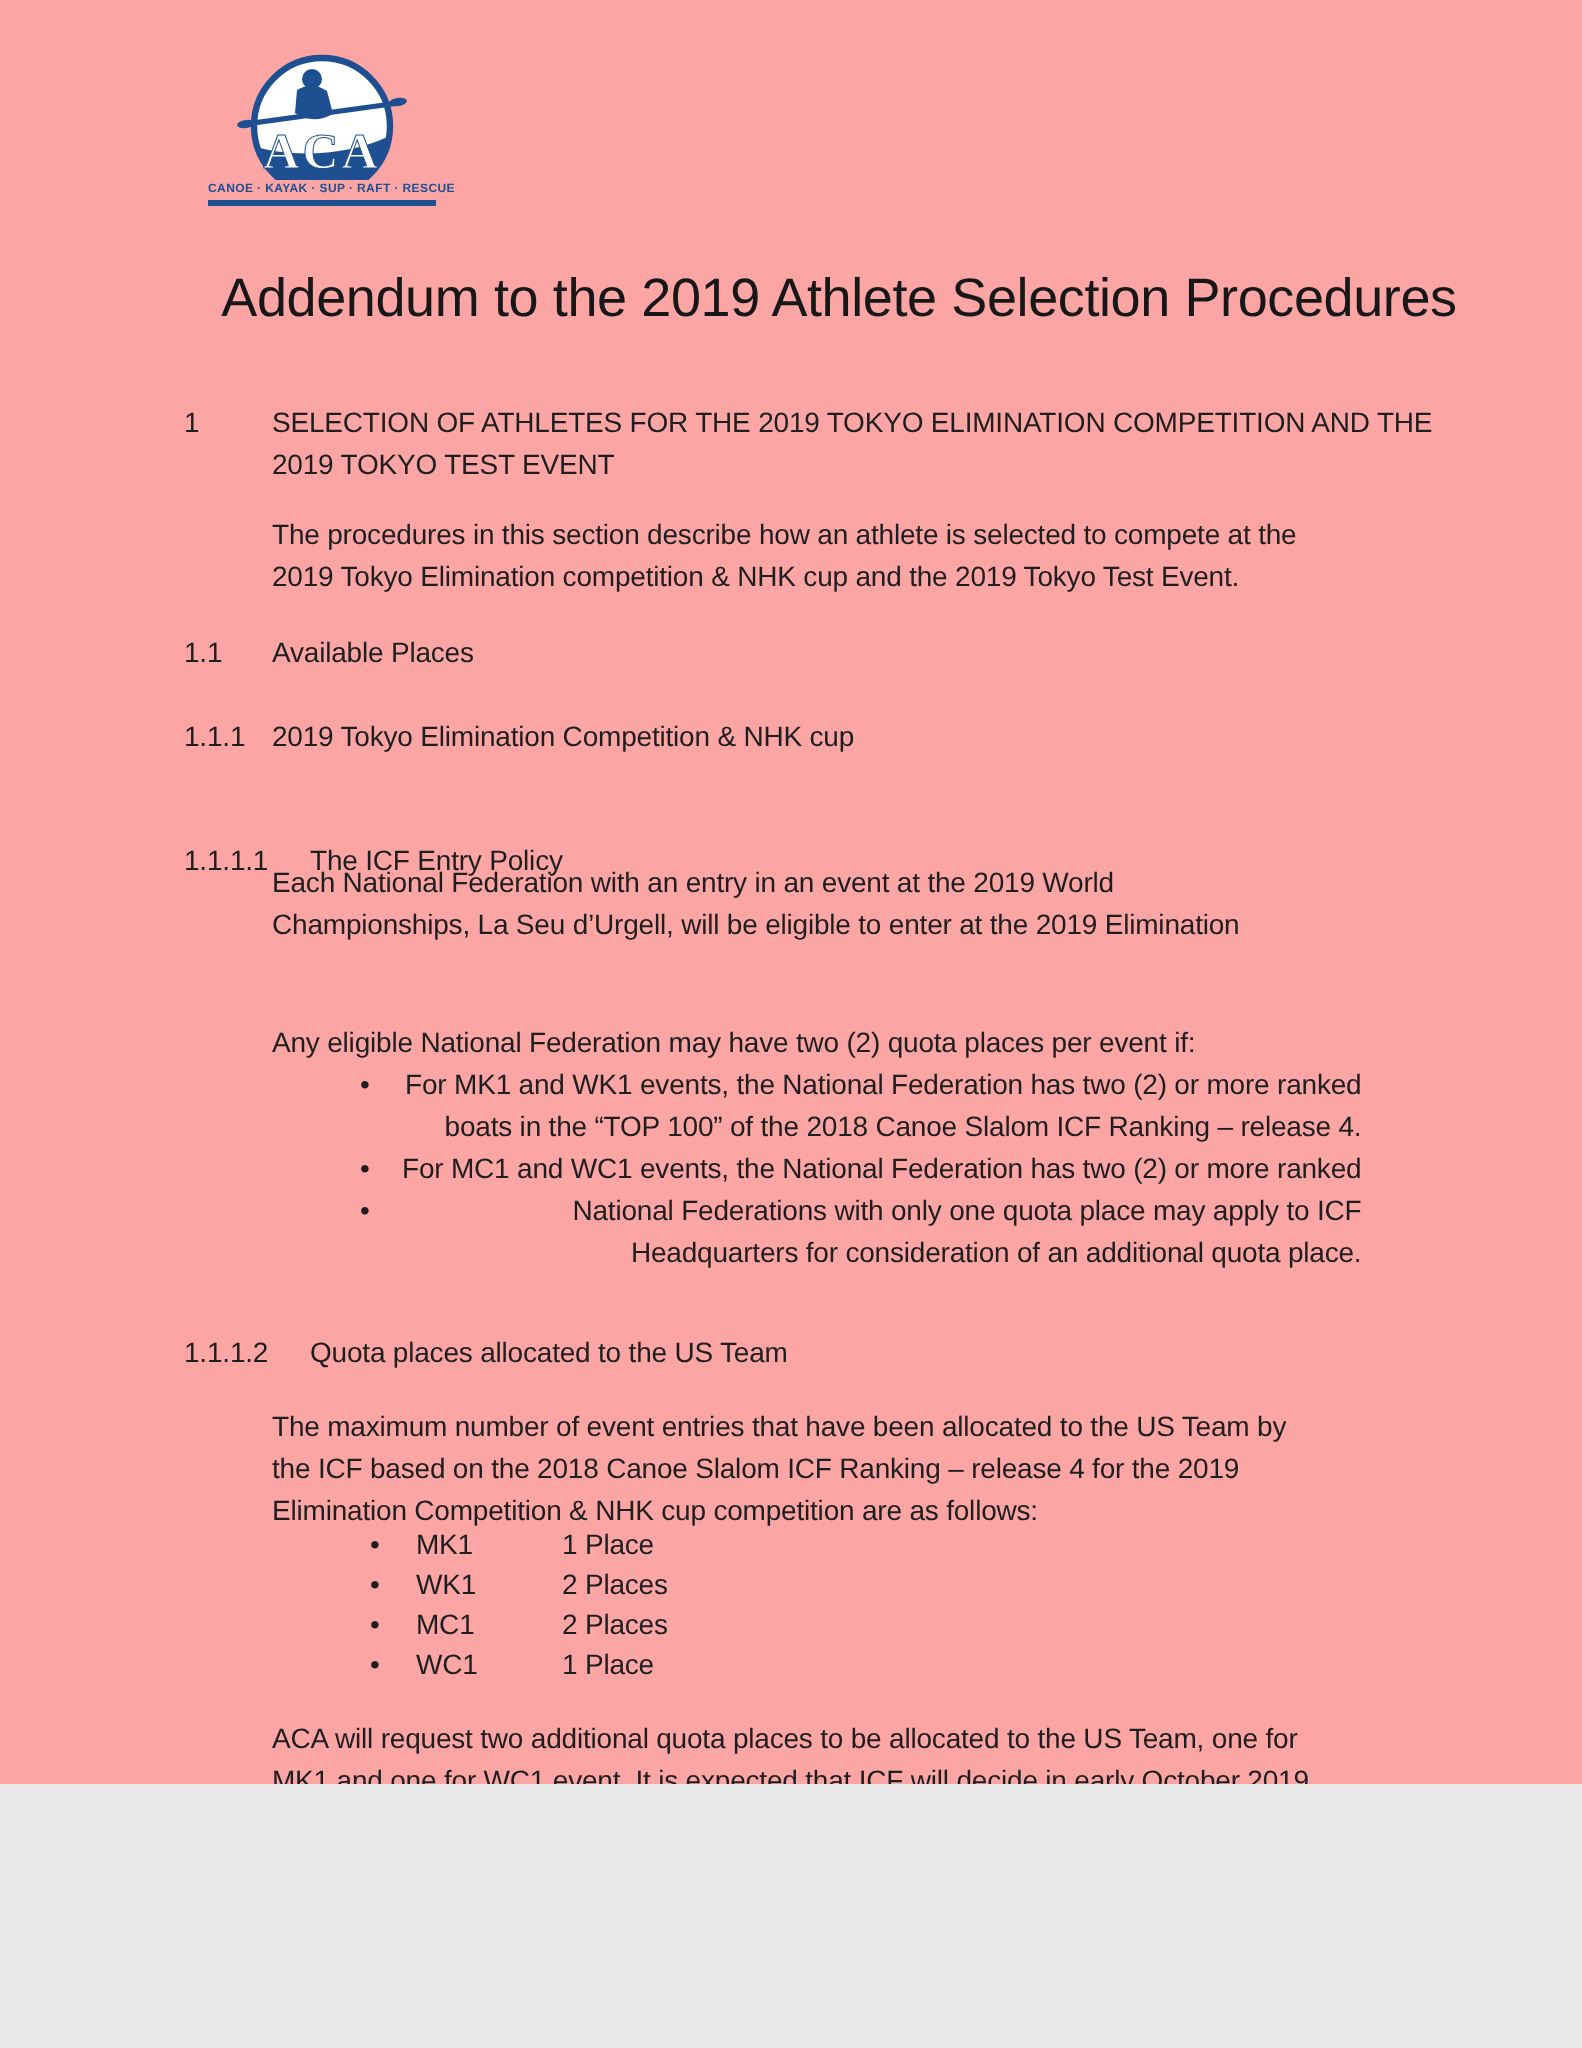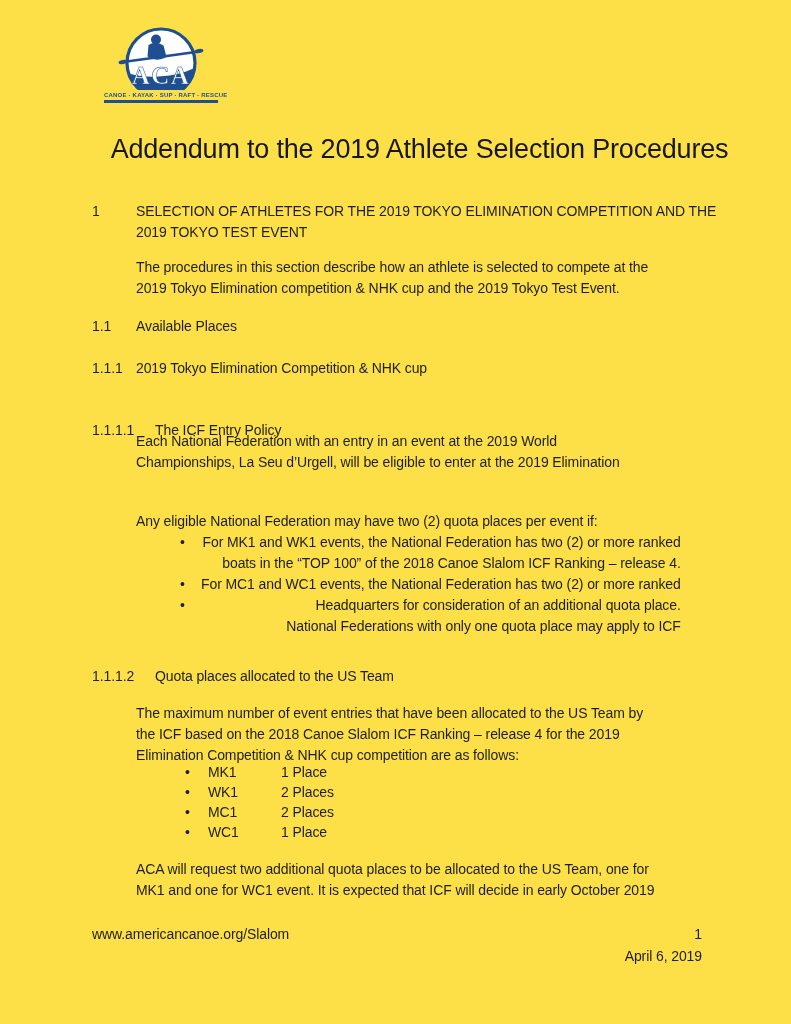--- a/index.html
+++ b/index.html
@@ -1,20 +1,20 @@
 <!DOCTYPE html>
 <html><head>
 <meta charset="utf-8">
 <style>
   html,body { margin:0; padding:0; background:#e8e8e8; }
   .page {
     position:relative;
-    width:791px; height:1024px;
+    width:791px; height:892px;
     margin:0 auto;
-    background:#fde047;
+    background:#fca5a5;
     font-family:"Liberation Sans","DejaVu Sans",sans-serif;
     font-size:14px; line-height:21px;
     letter-spacing:-0.1px;
     color:#1e1e1e;
     overflow:hidden;
   }
   
   .logo { position:absolute; left:104px; top:26px; width:114px; }
   .logo svg { display:block; }
   .logo-tagline {
@@ -118,22 +118,22 @@
 
   <ul class="abs blist" style="top:532px;">
     <li>
       <div class="line">For MK1 and WK1 events, the National Federation has two (2) or more ranked</div>
       <div class="line">boats in the “TOP 100” of the 2018 Canoe Slalom ICF Ranking – release 4.</div>
     </li>
     <li>
       <div class="line">For MC1 and WC1 events, the National Federation has two (2) or more ranked</div>
     </li>
     <li>
+      <div class="line">National Federations with only one quota place may apply to ICF</div>
       <div class="line">Headquarters for consideration of an additional quota place.</div>
-      <div class="line">National Federations with only one quota place may apply to ICF</div>
     </li>
   </ul>
 
   <div class="abs heading" style="top:666px;">
     <span class="num wide">1.1.1.2</span><span class="htext">Quota places allocated to the US Team</span>
   </div>
 
   <div class="abs para" style="top:703px;">
     <div class="line">The maximum number of event entries that have been allocated to the US Team by</div>
     <div class="line">the ICF based on the 2018 Canoe Slalom ICF Ranking – release 4 for the 2019</div>

